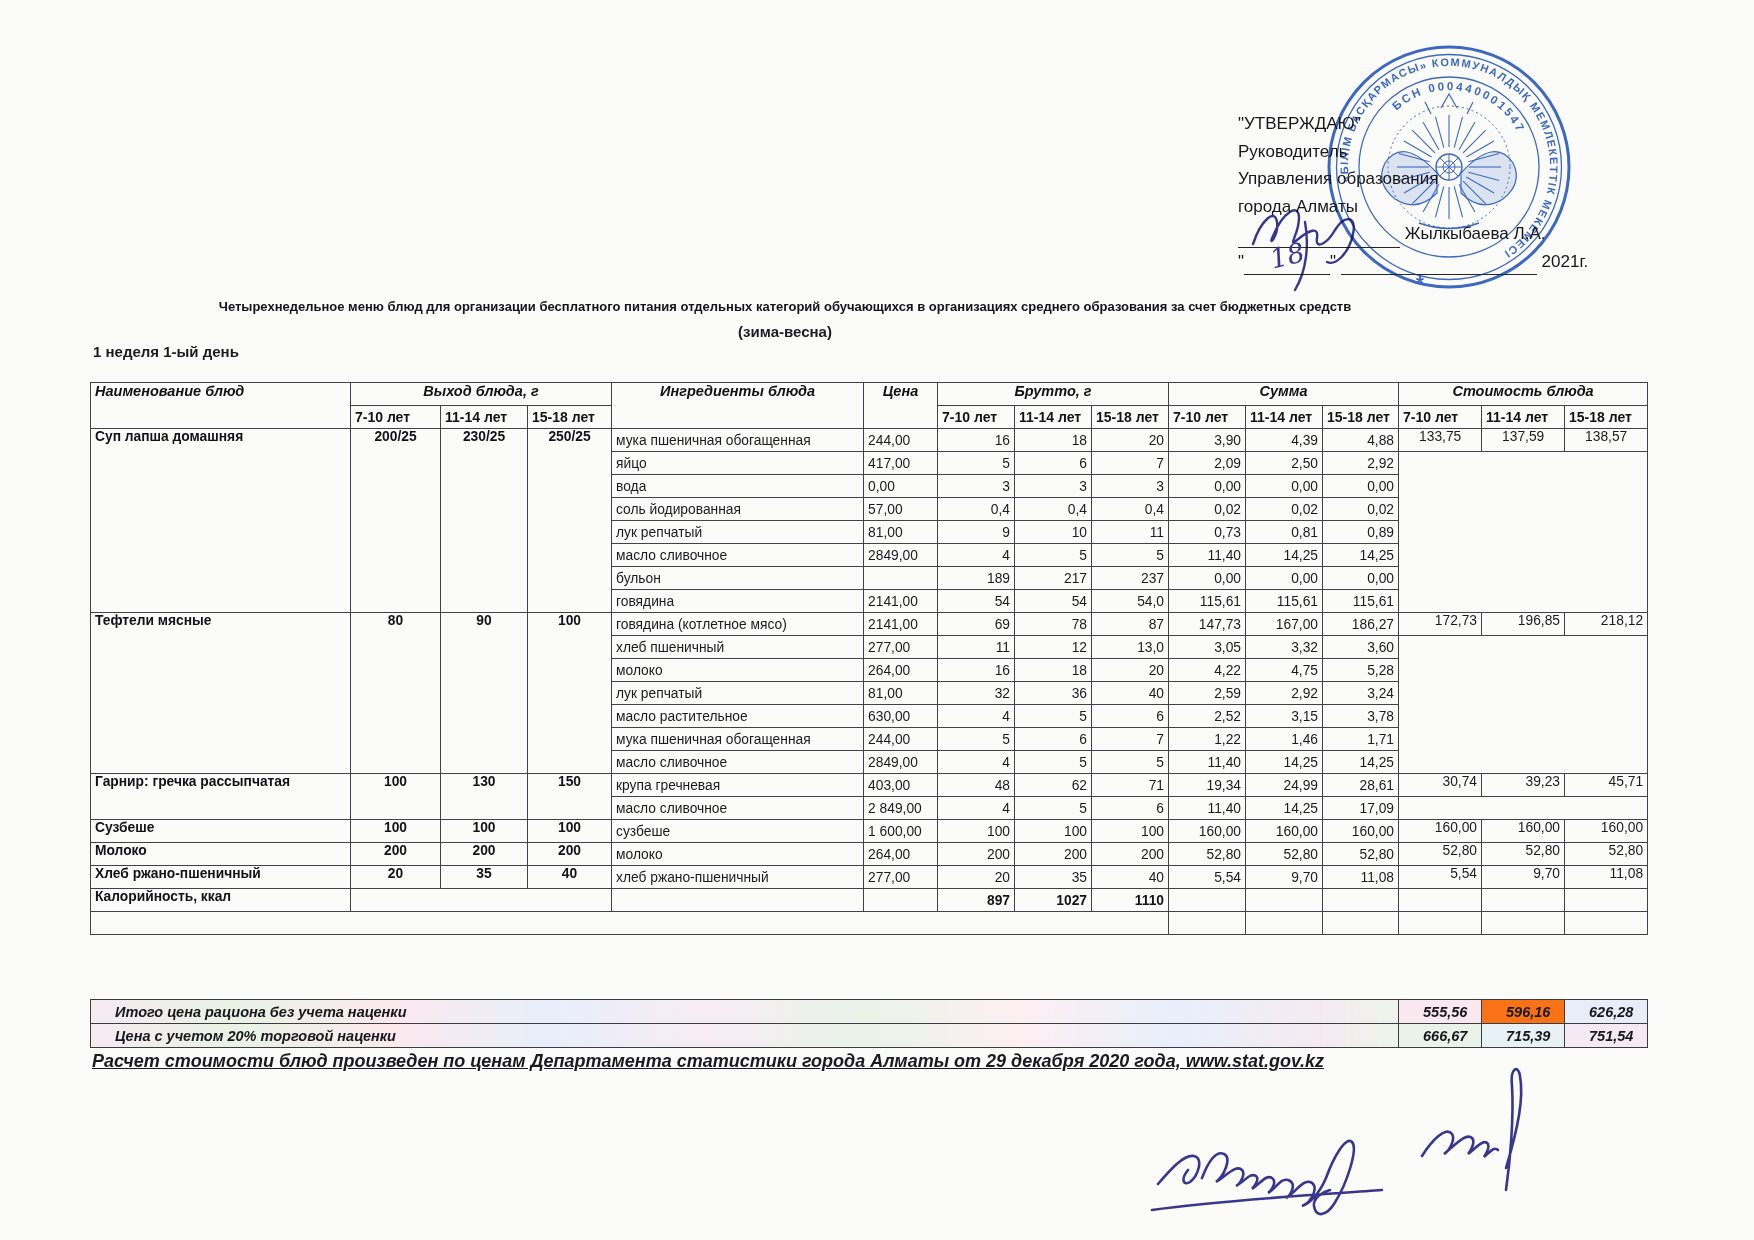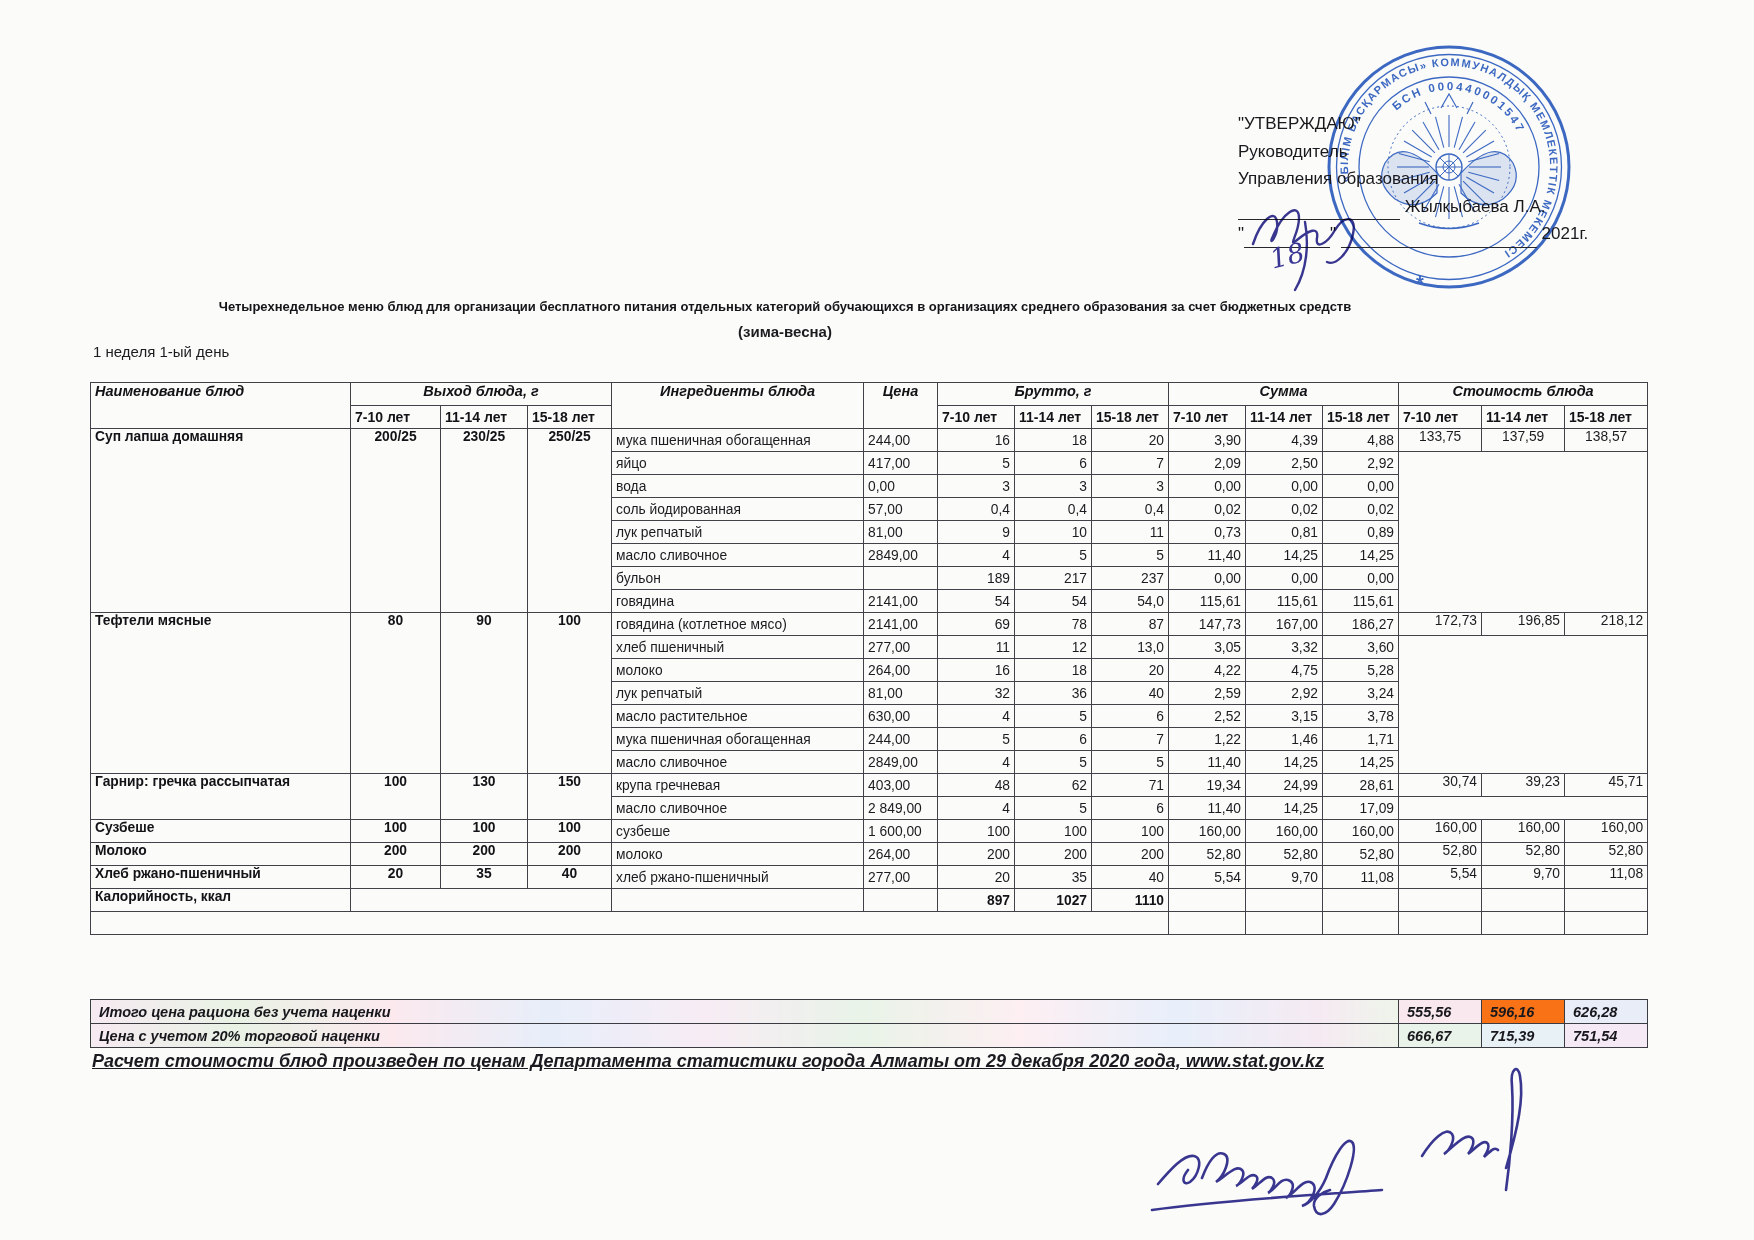--- a/index.html
+++ b/index.html
@@ -16,21 +16,21 @@
   .hand-day{
     position:absolute; left:1270px; top:240px; font-family:"DejaVu Serif", serif;
     font-style:italic; font-size:27px; color:#3f3da0; transform:rotate(-14deg);
   }
   .sig-svg{position:absolute; mix-blend-mode:multiply;}
   
   .stamp{position:absolute; left:1318px; top:36px; mix-blend-mode:multiply; opacity:.93;}
   
   .title{position:absolute; left:90px; top:299px; width:1390px; text-align:center; font-size:13px; font-weight:bold; color:#141419;}
   .season{position:absolute; left:90px; top:323px; width:1390px; text-align:center; font-size:15px; font-weight:bold;}
-  .week{position:absolute; left:93px; top:343px; font-size:15px; font-weight:normal;}
+  .week{position:absolute; left:93px; top:343px; font-size:15px; font-weight:bold;}
   
   .tblwrap{position:absolute; left:90px; top:382px;}
   table.menu{border-collapse:collapse; table-layout:fixed; width:1557px; font-size:13.8px;}
   table.menu td, table.menu th{border:1.4px solid #41414a; padding:0 4px; overflow:hidden; white-space:nowrap; background:transparent;}
   table.menu tr{height:23px;}
   tr.h1{height:72px;font-style:italic;} tr.h2{height:30px;}
   th{font-weight:bold; font-size:14.5px; vertical-align:top; padding-top:5px; text-align:center; color:#121217;}
   th.left{text-align:left; padding-left:6px;}
   th.age{font-size:14px; text-align:left; vertical-align:middle; padding-top:0;}
   td.c-name{font-weight:bold; vertical-align:top; padding-top:2px; text-align:left; color:#121217;}
@@ -39,21 +39,21 @@
   td.c-price{text-align:left;}
   td.c-num{text-align:right; padding-right:5px;}
   td.c-cost{text-align:right; padding-right:5px; vertical-align:top; padding-top:3px;}
   td.c-cost.left{text-align:left; padding-left:20px;}
   td.c-costgap{background:transparent;}
   td.b{font-weight:bold; color:#121217;}
   td.nb{border:none;}
   
   .sumwrap{position:absolute; left:90px; top:999px;}
   table.sum{border-collapse:collapse; table-layout:fixed; width:1557px; font-size:14.5px;}
-  table.sum td{border:1.7px solid #3b3b42; padding:0 8px; white-space:nowrap;}
+  table.sum td{border:1.7px solid #3b3b42; padding:0 24px; white-space:nowrap;}
   table.sum tr{height:24px;}
   td.sum-label{
     font-weight:bold; font-style:italic; color:#17171c;
     background:linear-gradient(90deg,#f6eaf1 0%,#e9f2e5 11%,#fbe9ee 23%,#e7eef9 35%,#f7ecf4 47%,#e9f3e8 59%,#fdeff2 71%,#e8effa 83%,#f5eaf2 94%,#eef4ea 100%);
   }
   td.sum-val{font-weight:bold; font-style:italic; text-align:left; color:#17171c;}
   .bg-a{background:#f9e9ee;} .bg-b{background:#f97316;} .bg-c{background:#e9edf8;}
   .bg-d{background:#eaf3e9;} .bg-e{background:#e7f1f6;} .bg-f{background:#f4e9f5;}
   .footnote{position:absolute; left:92px; top:1051px; font-size:18px; font-weight:bold; font-style:italic; text-decoration:underline; color:#1a1a20;}
 </style>
@@ -117,20 +117,21 @@
       <path d="M101,187 Q131,198 161,187" stroke-width="1.6"></path>
       <path d="M123,72 L131,58 L139,72 M113,78 L107,66 M149,78 L155,66" stroke-width="1.2"></path>
     </g>
     <text x="98" y="254" fill="currentColor" font-size="20" font-weight="bold">*</text>
   </svg>
 
   <div class="approval">
     <div class="row">"УТВЕРЖДАЮ"</div>
     <div class="row">Руководитель</div>
     <div class="row">Управления образования</div>
+    <div class="row">города Алматы</div>
     <div class="row">
       <span class="uline" style="width:162px"></span>
       <span>Жылкыбаева Л.А.</span>
     </div>
     <div class="row">
       <span>"</span><span class="uline" style="width:86px"></span><span>"</span>
       <span class="uline" style="width:196px"></span>
       <span>2021г.</span>
     </div>
   </div>

